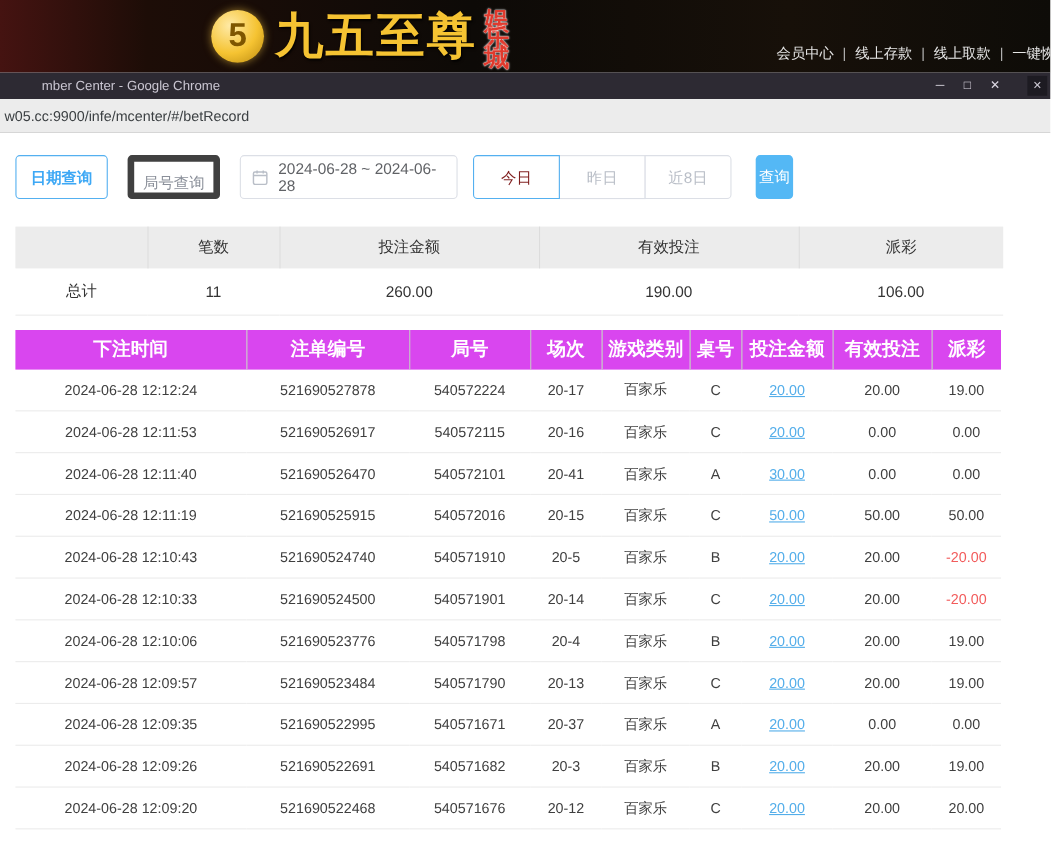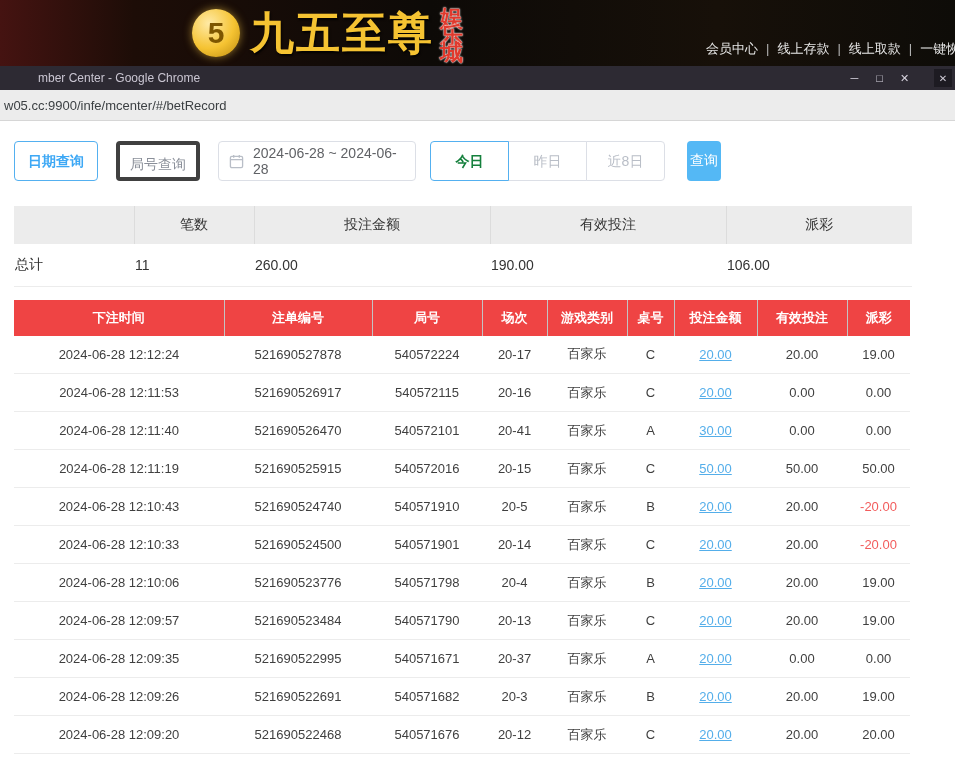--- a/index.html
+++ b/index.html
@@ -52,53 +52,53 @@
 
   
   .content { padding: 20px 27px 0 14px; background: #fff; }
 
   .filter-bar { display: flex; align-items: center; height: 40px; }
   .btn {
     height: 40px; line-height: 38px; border-radius: 4px; font-size: 14px;
     text-align: center; cursor: pointer; background: #fff; user-select: none;
   }
   .btn-outline-blue { border: 1px solid #54b0f0; color: #3da8f5; width: 84px; font-weight: bold; }
-  .btn-outline-gray { border: 4px solid #404040; color: #8a8f99; width: 84px; margin-left: 18px; }
+  .btn-outline-gray { border: 6px solid #404040; color: #8a8f99; width: 84px; margin-left: 18px; }
   .date-input {
     margin-left: 18px; width: 198px; height: 40px; border: 1px solid #dcdfe6; border-radius: 4px;
     display: flex; align-items: center; padding: 0 10px; cursor: pointer; background: #fff;
   }
   .cal-icon { display: flex; align-items: center; }
   .date-text { font-size: 14px; color: #606266; margin-left: 9px; }
   .quick-group { display: flex; margin-left: 14px; }
   .quick-btn {
     width: 79px; height: 40px; line-height: 38px; border: 1px solid #dcdfe6; background: #fff;
     color: #b9bec7; font-size: 14px; text-align: center; cursor: pointer; margin-left: -1px; user-select: none;
   }
   .quick-btn:first-child { border-radius: 4px 0 0 4px; margin-left: 0; }
   .quick-btn:last-child { border-radius: 0 4px 4px 0; }
-  .quick-btn.active { color: #15803d; border-color: #54b0f0; position: relative; z-index: 1; font-weight: bold; }
+  .quick-btn.active { color: #7f1d1d; border-color: #54b0f0; position: relative; z-index: 1; }
   .btn-search { margin-left: 22px; width: 34px; background: #54b8f5; color: #fff; border: none; }
 
   
   .summary-table { width: 898px; border-collapse: collapse; margin-top: 25px; table-layout: fixed; }
   .summary-table th {
     background: #ececec; height: 38px; font-size: 14px; color: #333; font-weight: normal;
     border-right: 1px solid #dcdcdc;
   }
   .summary-table th:last-child { border-right: none; }
   .summary-table td {
-    height: 42px; text-align: left; font-size: 14px; color: #333;
+    height: 42px; text-align: center; font-size: 14px; color: #333;
     border-bottom: 1px solid #ececec;
   }
 
   
   .records-table { width: 896px; border-collapse: collapse; margin-top: 13px; table-layout: fixed; }
   .records-table th {
-    background: #ef4444; color: #fff; font-size: 13px; height: 36px; font-weight: bold;
+    background: #d946ef; color: #fff; font-size: 17px; height: 36px; font-weight: bold;
     border-right: 1px solid #c3c3c3;
   }
   .records-table th:last-child { border-right: none; }
   .records-table td {
     height: 38px; text-align: center; font-size: 13px; color: #3f3f3f;
     border-bottom: 1px solid #ececec; overflow: hidden; white-space: nowrap;
   }
   .bet-link { color: #54aeea; text-decoration: underline; cursor: pointer; }
   td.neg { color: #f25c5c; }
 </style>

